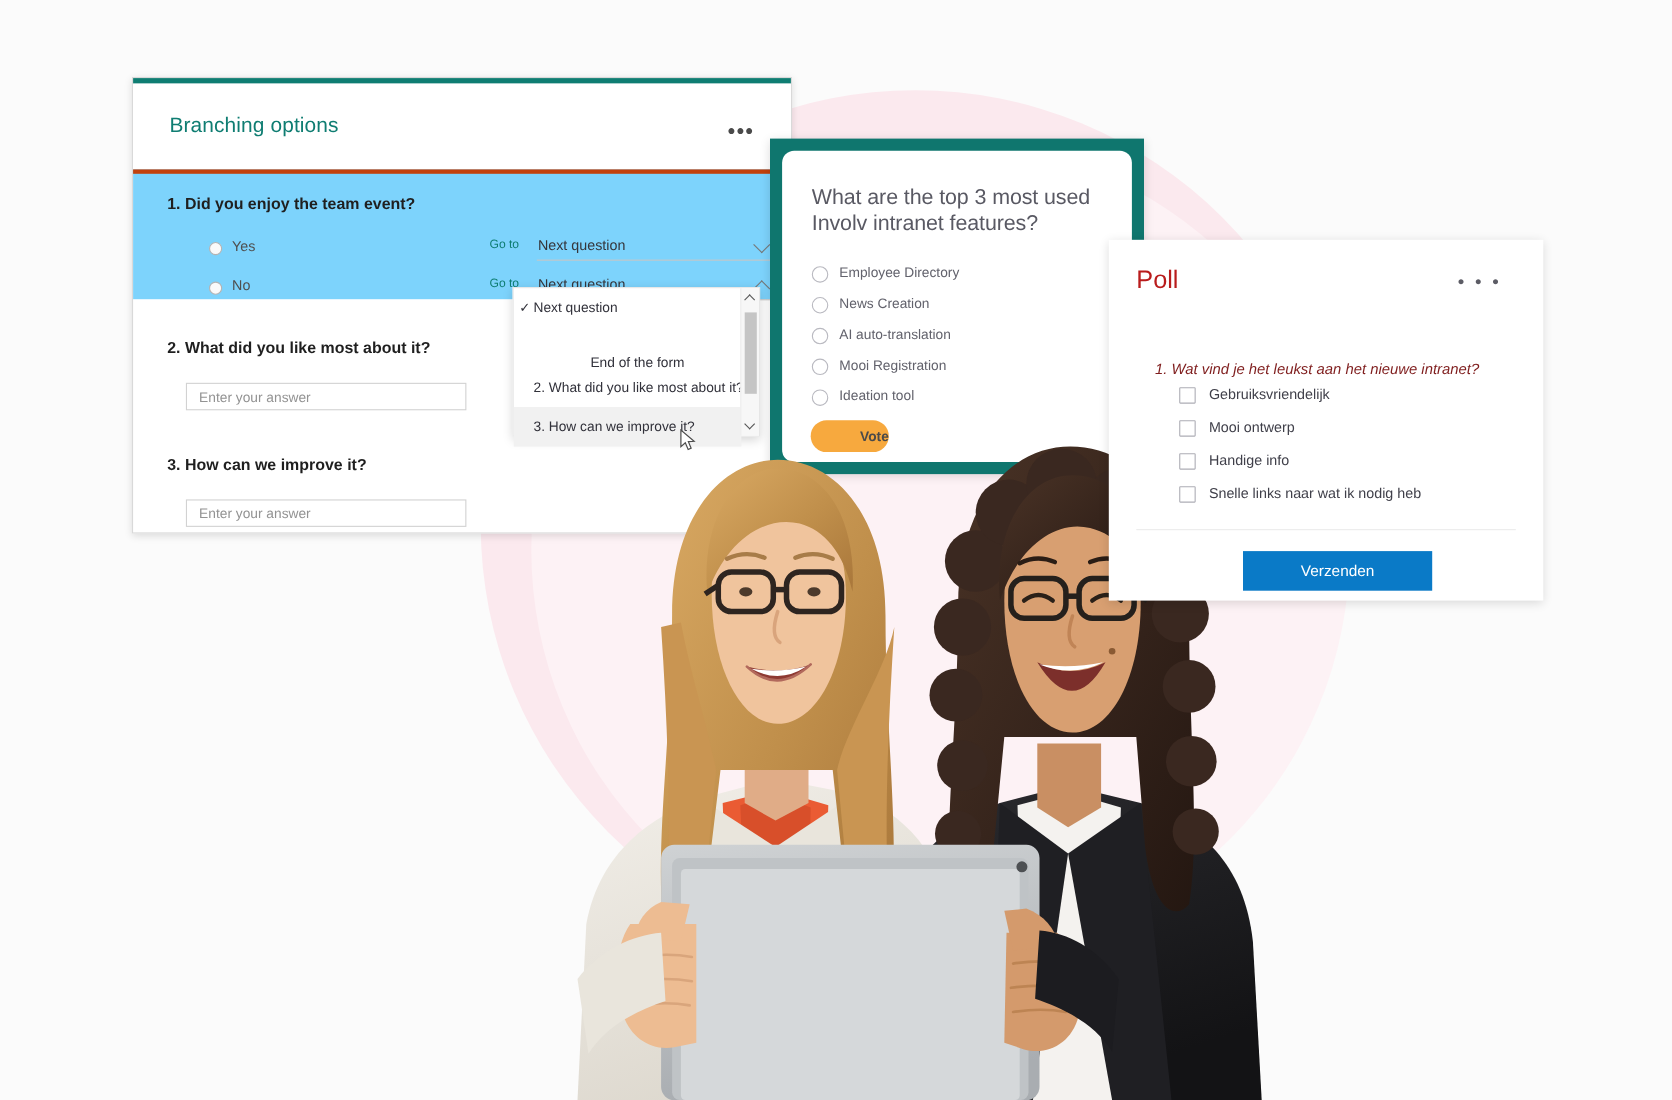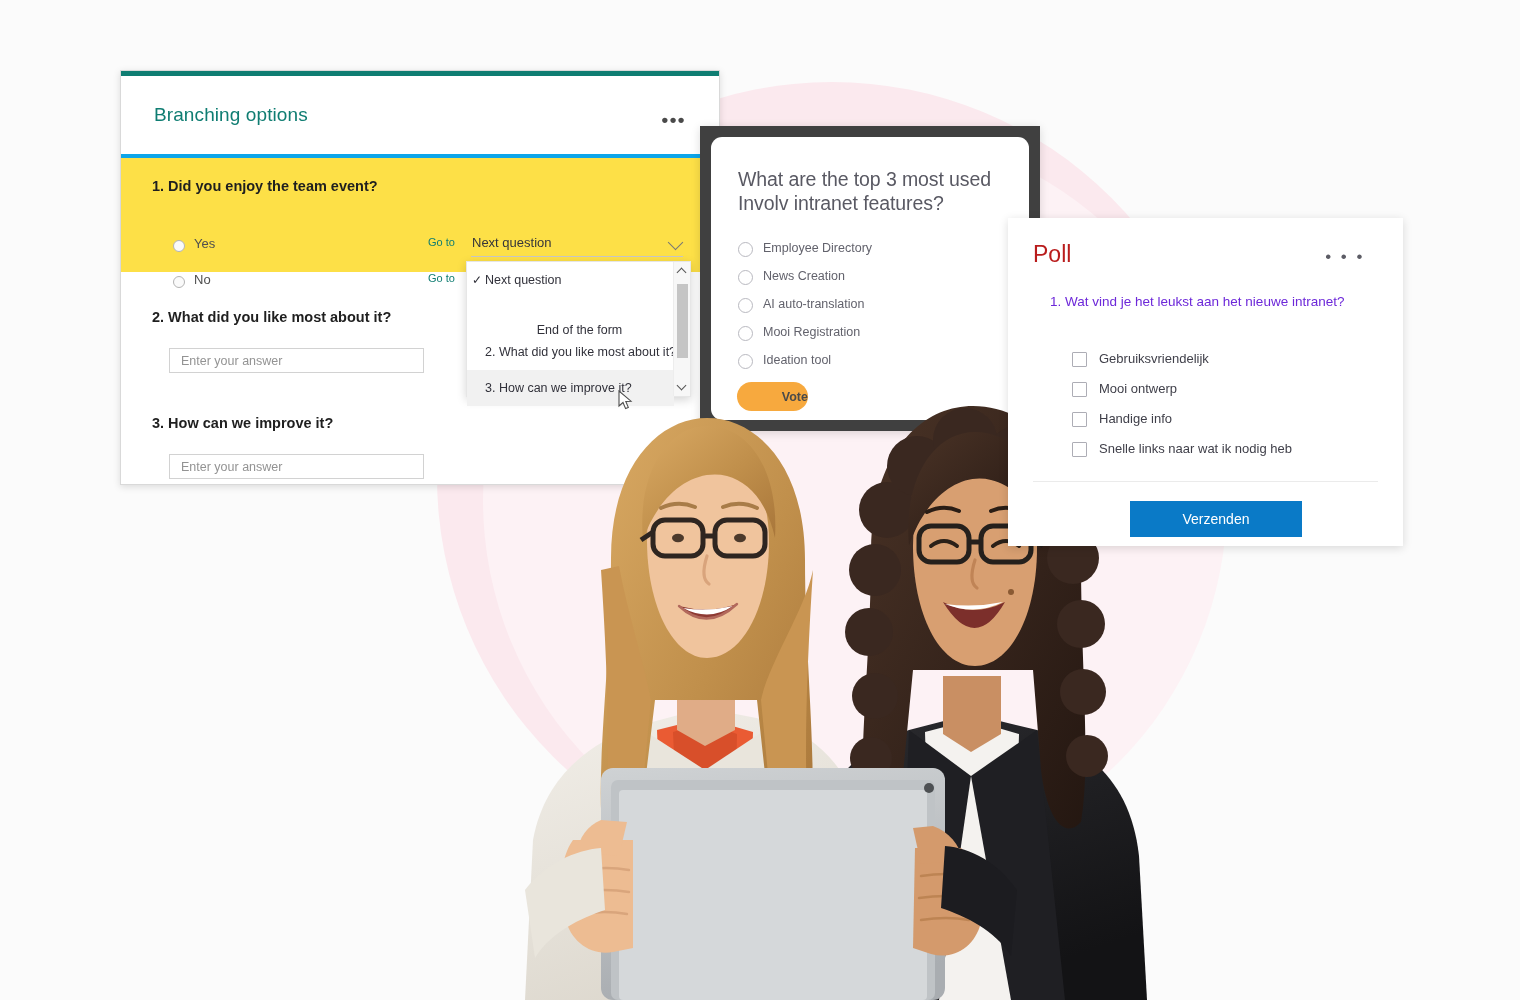--- a/index.html
+++ b/index.html
@@ -62,28 +62,28 @@
   .ellipsis-btn {
     position:absolute;
     font-size:19px; color:#4a4a4a; letter-spacing:1.5px;
     line-height:1; cursor:pointer; font-weight:700;
   }
   #branching-ellipsis { right:33px; top:34px; }
 
   
   #q1-panel {
     position:absolute; left:0px; top:83px; width:100%; height:118px;
-    background:#fde047;
-    border-top:4px solid #0ea5e9;
+    background:#7dd3fc;
+    border-top:4px solid #c2410c;
   }
   #q1-title {
     position:absolute; left:31px; top:20px;
     font-size:14.5px; font-weight:700; color:#1f1f1f;
   }
-  .choice-row { position:absolute; left:0; width:100%; height:30px;margin-top:20px; }
+  .choice-row { position:absolute; left:17px; width:100%; height:30px; }
   #choice-yes { top:56px; }
   #choice-no  { top:92px; }
 
   .radio-sm {
     position:absolute; left:52px; top:6px;
     width:12px; height:12px; border-radius:50%;
     border:1px solid #b4b4b4; background:#fafafa;
   }
   .choice-label {
     position:absolute; left:73px; top:2px;
@@ -179,21 +179,21 @@
   
   #mouse-cursor {
     position:absolute; left:618px; top:390px;
     z-index:60; pointer-events:none;
   }
 
   
   #involv-card {
     left: 700px; top: 126px;
     width: 340px; height: 305px;
-    background:#404040;
+    background:#0f766e;
     box-shadow:0 2px 9px rgba(0,0,0,.14);
     z-index: 20;
   }
   #involv-inner {
     position:absolute; left:11px; top:11px;
     width:318px; height:283px;
     background:#ffffff; border-radius:11px;
   }
   #involv-question {
     position:absolute; left:27px; top:30px;
@@ -239,23 +239,24 @@
   }
   #poll-title {
     position:absolute; left:25px; top:23px;
     font-size:23px; color:#b91c1c; font-weight:400;
   }
   #poll-ellipsis {
     right:38px; top:30px; color:#5c5c65; font-weight:400;
     letter-spacing:2.5px; font-size:17px;
   }
   #poll-question {
-    position:absolute; left:42px; top:76px;
-    font-size:13.5px; color:#6d28d9;
+    position:absolute; left:42px; top:110px;
+    font-size:13.5px; color:#7f1d1d;
     white-space:nowrap;
+    font-style:italic;
   }
   .poll-option { position:absolute; left:64px; height:22px; }
   .checkbox-sq {
     position:absolute; left:0; top:1px;
     width:15px; height:15px;
     border:1.3px solid #adadb5; background:#fff; border-radius:1px;
   }
   .poll-option .txt {
     position:absolute; left:27px; top:0;
     font-size:13px; color:#40404a; white-space:nowrap;

